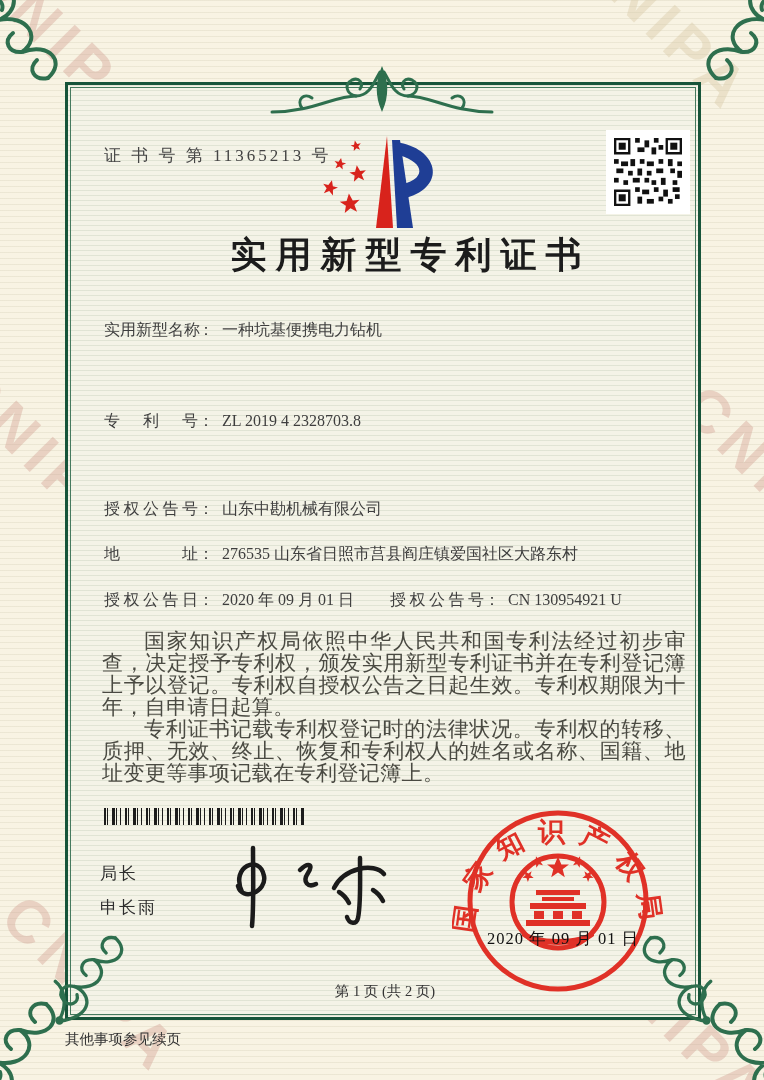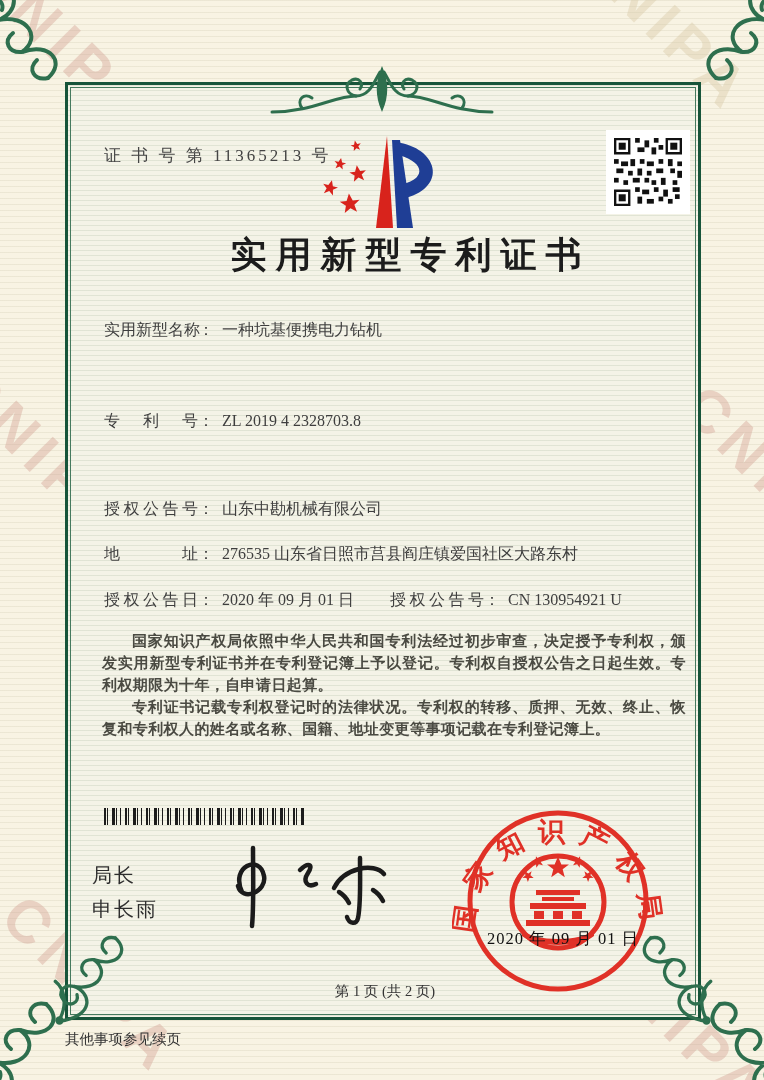--- a/index.html
+++ b/index.html
@@ -24,33 +24,33 @@
   .frame-inner{position:absolute;inset:2px;border:1px solid #457a5e;}
   .orn{position:absolute;pointer-events:none;}
   
   .abs{position:absolute;color:#3a3a3a;}
   .certno{left:104px;top:126px;font-size:17px;letter-spacing:3px;color:#454545;margin-top:18px;}
   .title{left:65px;top:231px;width:691px;text-align:center;font-size:36px;
          font-weight:700;letter-spacing:9px;color:#1c1c1c;}
   .row{left:104px;font-size:16px;white-space:nowrap;color:#3e3e3e;}
   .flabel{display:inline-block;width:94px;text-align:justify;text-align-last:justify;}
   .colon{margin-right:8px;}
-  .paras{left:102px;top:630px;width:584px;font-size:15px;line-height:22px;
-         color:#4a4a42;letter-spacing:.4px;text-align:justify;font-weight:bold;}
+  .paras{left:102px;top:630px;width:584px;font-size:21px;line-height:22px;
+         color:#4a4a42;letter-spacing:.4px;text-align:justify;}
   .paras p{margin:0;text-indent:2em;}
   .qrbox{position:absolute;left:606px;top:130px;width:84px;height:84px;background:#fff;
          display:flex;align-items:center;justify-content:center;}
   .barcode{position:absolute;left:104px;top:808px;width:201px;height:17px;
     background:repeating-linear-gradient(90deg,
       #1c1c1c 0 2px, rgba(0,0,0,0) 2px 3px,
       #1c1c1c 3px 4px, rgba(0,0,0,0) 4px 8px,
       #1c1c1c 8px 11px, rgba(0,0,0,0) 11px 12px,
       #1c1c1c 12px 13px, rgba(0,0,0,0) 13px 16px,
       #1c1c1c 16px 17px, rgba(0,0,0,0) 17px 21px);}
-  .signer{left:92px;font-size:20px;color:#2e2e2e;letter-spacing:2px;}
+  .signer{left:100px;font-size:17px;color:#2e2e2e;letter-spacing:2px;}
   .sealdate{left:470px;top:928px;width:186px;text-align:center;font-size:16.5px;
             color:#111;letter-spacing:1px;z-index:6;}
   .pagenum{left:65px;top:982px;width:640px;text-align:center;font-size:14.5px;color:#333;}
   .footnote{left:65px;top:1030px;width:636px;font-size:14.5px;color:#333;}
   svg{display:block;}
 </style>
 </head>
 <body>
 
 <div class="sheet">

